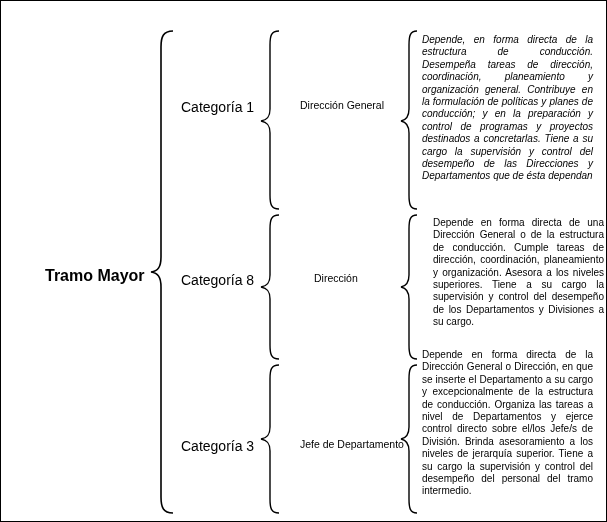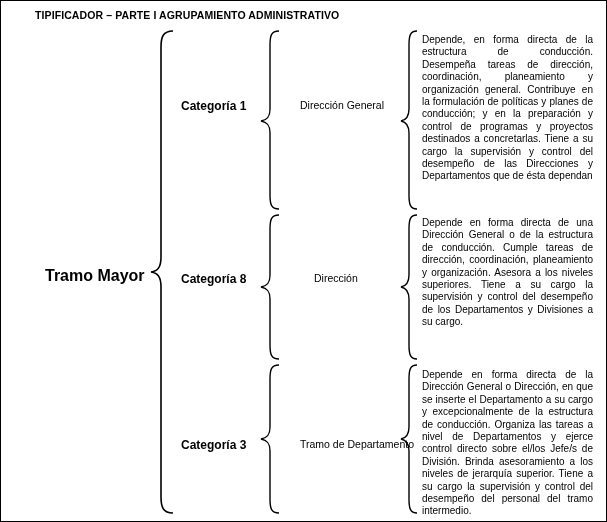--- a/index.html
+++ b/index.html
@@ -56,23 +56,22 @@
     position: absolute;
     left: 44px;
     top: 266px;
     font-size: 16px;
     white-space: nowrap;
     font-weight: bold;
   }
 
   .cat-label {
     position: absolute;
-    font-size: 12px;
+    font-size: 14px;
     white-space: nowrap;
-    font-weight: bold;
   }
   .cat1 { left: 180px; top: 98px; }
   .cat2 { left: 180px; top: 271px; }
   .cat3 { left: 180px; top: 437px; text-align: right; }
 
   .role-label {
     position: absolute;
     font-size: 10.5px;
     white-space: nowrap;
     padding-left: 16px;
@@ -83,30 +82,29 @@
 
   .desc {
     position: absolute;
     left: 421px;
     width: 171px;
     font-size: 10px;
     line-height: 12.4px;
     text-align: justify;
     text-justify: inter-word;
   }
-  .desc1 { top: 33px; }
-  .desc2 { top: 216px; }
-  .desc3 { top: 368px; }
+  .desc1 { top: 33px; font-style: italic; }
+  .desc2 { top: 216px; margin-left: 11px; }
+  .desc3 { top: 348px; }
 </style>
 </head>
 <body>
 
 <div class="page">
 
-  <div class="doc-title">TIPIFICADOR – PARTE I AGRUPAMIENTO ADMINISTRATIVO</div>
 
   <div class="brace brace-outer">
     <svg width="26" height="486" viewBox="0 0 26 486">
       <path d="M24 2 C14 2 12 8 12 18 L12 228 C12 238 9 242 2 243 C9 244 12 248 12 258 L12 468 C12 478 14 484 24 484" fill="none" stroke="#000000" stroke-width="1.6"></path>
     </svg>
   </div>
 
   <div class="brace brace-mid" style="top:28px;height:182px;">
     <svg width="22" height="182" viewBox="0 0 22 182">
       <path d="M20 2 C12 2 11 7 11 16 L11 80 C11 88 8 91 2 92 C8 93 11 96 11 104 L11 166 C11 175 12 180 20 180" fill="none" stroke="#000000" stroke-width="1.4"></path>
@@ -140,19 +138,19 @@
   </div>
 
   <div class="tramo-label">Tramo Mayor</div>
 
   <div class="cat-label cat1">Categoría 1</div>
   <div class="cat-label cat2">Categoría 8</div>
   <div class="cat-label cat3">Categoría 3</div>
 
   <div class="role-label role1">Dirección General</div>
   <div class="role-label role2">Dirección</div>
-  <div class="role-label role3">Tramo de Departamento</div>
+  <div class="role-label role3">Jefe de Departamento</div>
 
   <div class="desc desc1">Depende, en forma directa de la estructura de conducción. Desempeña tareas de dirección, coordinación, planeamiento y organización general. Contribuye en la formulación de políticas y planes de conducción; y en la preparación y control de programas y proyectos destinados a concretarlas. Tiene a su cargo la supervisión y control del desempeño de las Direcciones y Departamentos que de ésta dependan</div>
   <div class="desc desc2">Depende en forma directa de una Dirección General o de la estructura de conducción. Cumple tareas de dirección, coordinación, planeamiento y organización. Asesora a los niveles superiores. Tiene a su cargo la supervisión y control del desempeño de los Departamentos y Divisiones a su cargo.</div>
   <div class="desc desc3">Depende en forma directa de la Dirección General o Dirección, en que se inserte el Departamento a su cargo y excepcionalmente de la estructura de conducción. Organiza las tareas a nivel de Departamentos y ejerce control directo sobre el/los Jefe/s de División. Brinda asesoramiento a los niveles de jerarquía superior. Tiene a su cargo la supervisión y control del desempeño del personal del tramo intermedio.</div>
 
 </div>
 
 </body></html>

